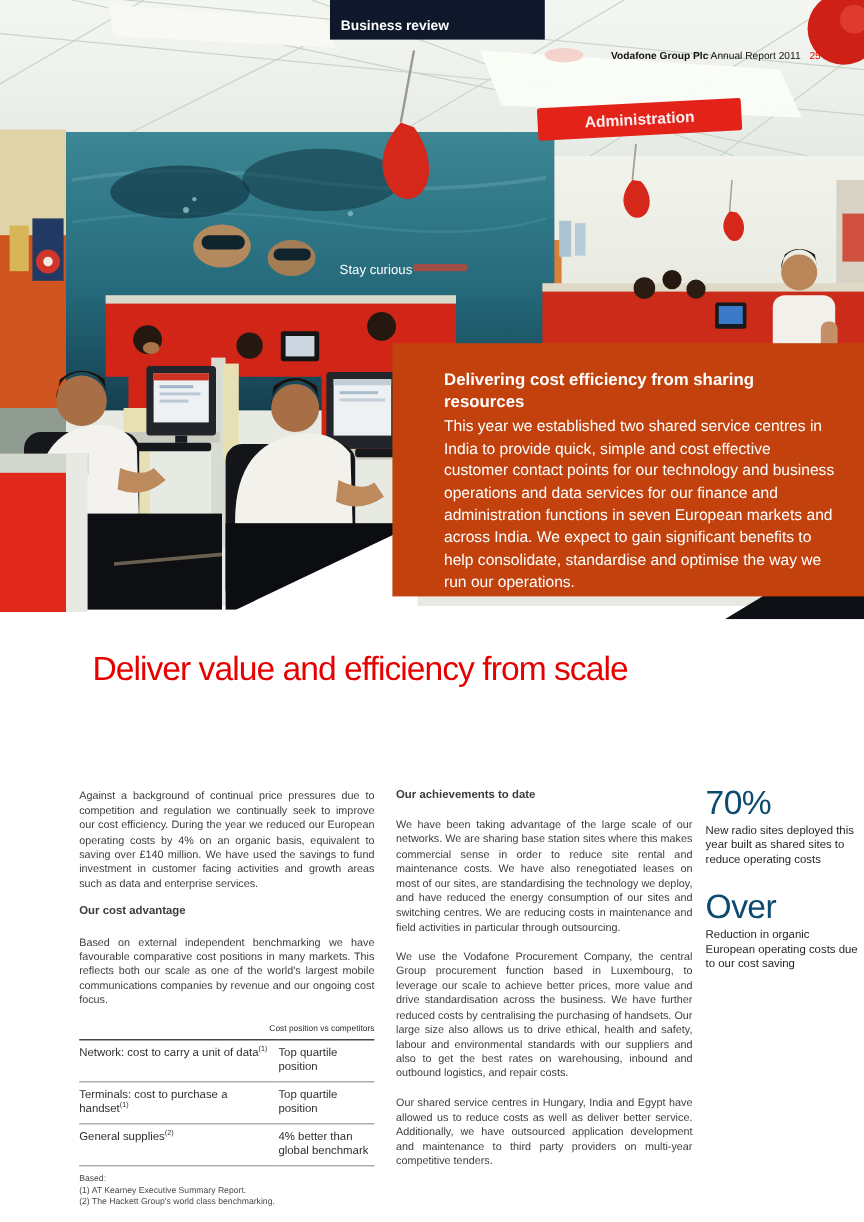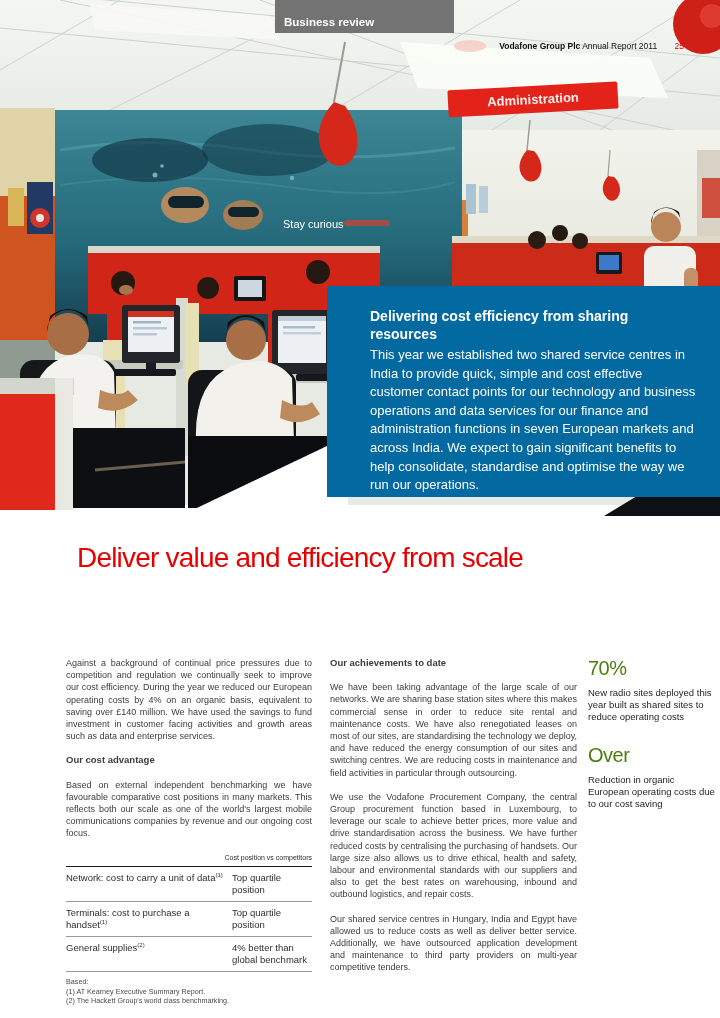--- a/index.html
+++ b/index.html
@@ -5,37 +5,37 @@
   html,body{margin:0;padding:0;background:#fff;}
   .page{
     position:relative;width:720px;height:1018px;background:#fff;
     font-family:"Liberation Sans","DejaVu Sans",sans-serif;color:#3c3c3c;
     overflow:hidden;margin:0 auto;
   }
   .photo-wrap{position:absolute;left:0;top:0;width:720px;height:516px;}
   
   .tab{
     position:absolute;left:275px;top:0;width:179px;height:33px;
-    background:#737373;z-index:5;
+    background:#0f172a;z-index:5;
   }
   .tab span{
     position:absolute;left:9px;bottom:5px;color:#fff;font-weight:bold;
     font-size:11.5px;letter-spacing:0;
   }
   
   .meta{
     position:absolute;top:41px;right:36px;z-index:5;font-size:8.5px;
     color:#111;white-space:nowrap;
   }
   .meta .brand{font-weight:bold;}
-  .meta .pagenum{font-weight:normal;color:#e60000;margin-left:15px;}
+  .meta .pagenum{font-weight:normal;color:#e60000;margin-left:5px;}
   
   .redbox{
     position:absolute;left:327px;top:286px;width:393px;height:211px;
-    background:#0369a1;z-index:6;box-sizing:border-box;
+    background:#c2410c;z-index:6;box-sizing:border-box;
     padding:21px 24px 0 43px;color:#fff;
   }
   .redbox h2{margin:0 0 3px 0;font-size:14px;line-height:18px;font-weight:bold;}
   .redbox p{margin:0;font-size:13px;line-height:18.6px;font-weight:normal;}
   
   .headline{
     position:absolute;left:65px;top:529px;z-index:5;
     font-size:28px;letter-spacing:-0.8px;color:#e60000;font-weight:normal;
     margin:12px;line-height:34px;
   }
@@ -55,21 +55,21 @@
   .ctable td{
     font-size:9.5px;line-height:11.5px;color:#2e2e2e;
     padding:5px 0 6px 0;border-bottom:1px solid #9a9a9a;
     vertical-align:bottom;
   }
   .ctable td.lbl{width:160px;padding-right:6px;vertical-align:top;}
   .ctable sup{font-size:6px;line-height:0;}
   .notes{margin-top:5px;font-size:7.2px;line-height:9.6px;color:#4a4a4a;}
   
   .stat-value{
-    font-size:20px;line-height:29px;color:#4d7c0f;letter-spacing:-0.5px;
+    font-size:28px;line-height:29px;color:#0c4a6e;letter-spacing:-0.5px;
     font-weight:normal;
   }
   .stat-caption{
     font-size:9.5px;line-height:12px;font-weight:normal;color:#1f1f1f;
     margin-top:4px;
   }
   .stat2{margin-top:18px;}
 </style>
 </head>
 <body>

